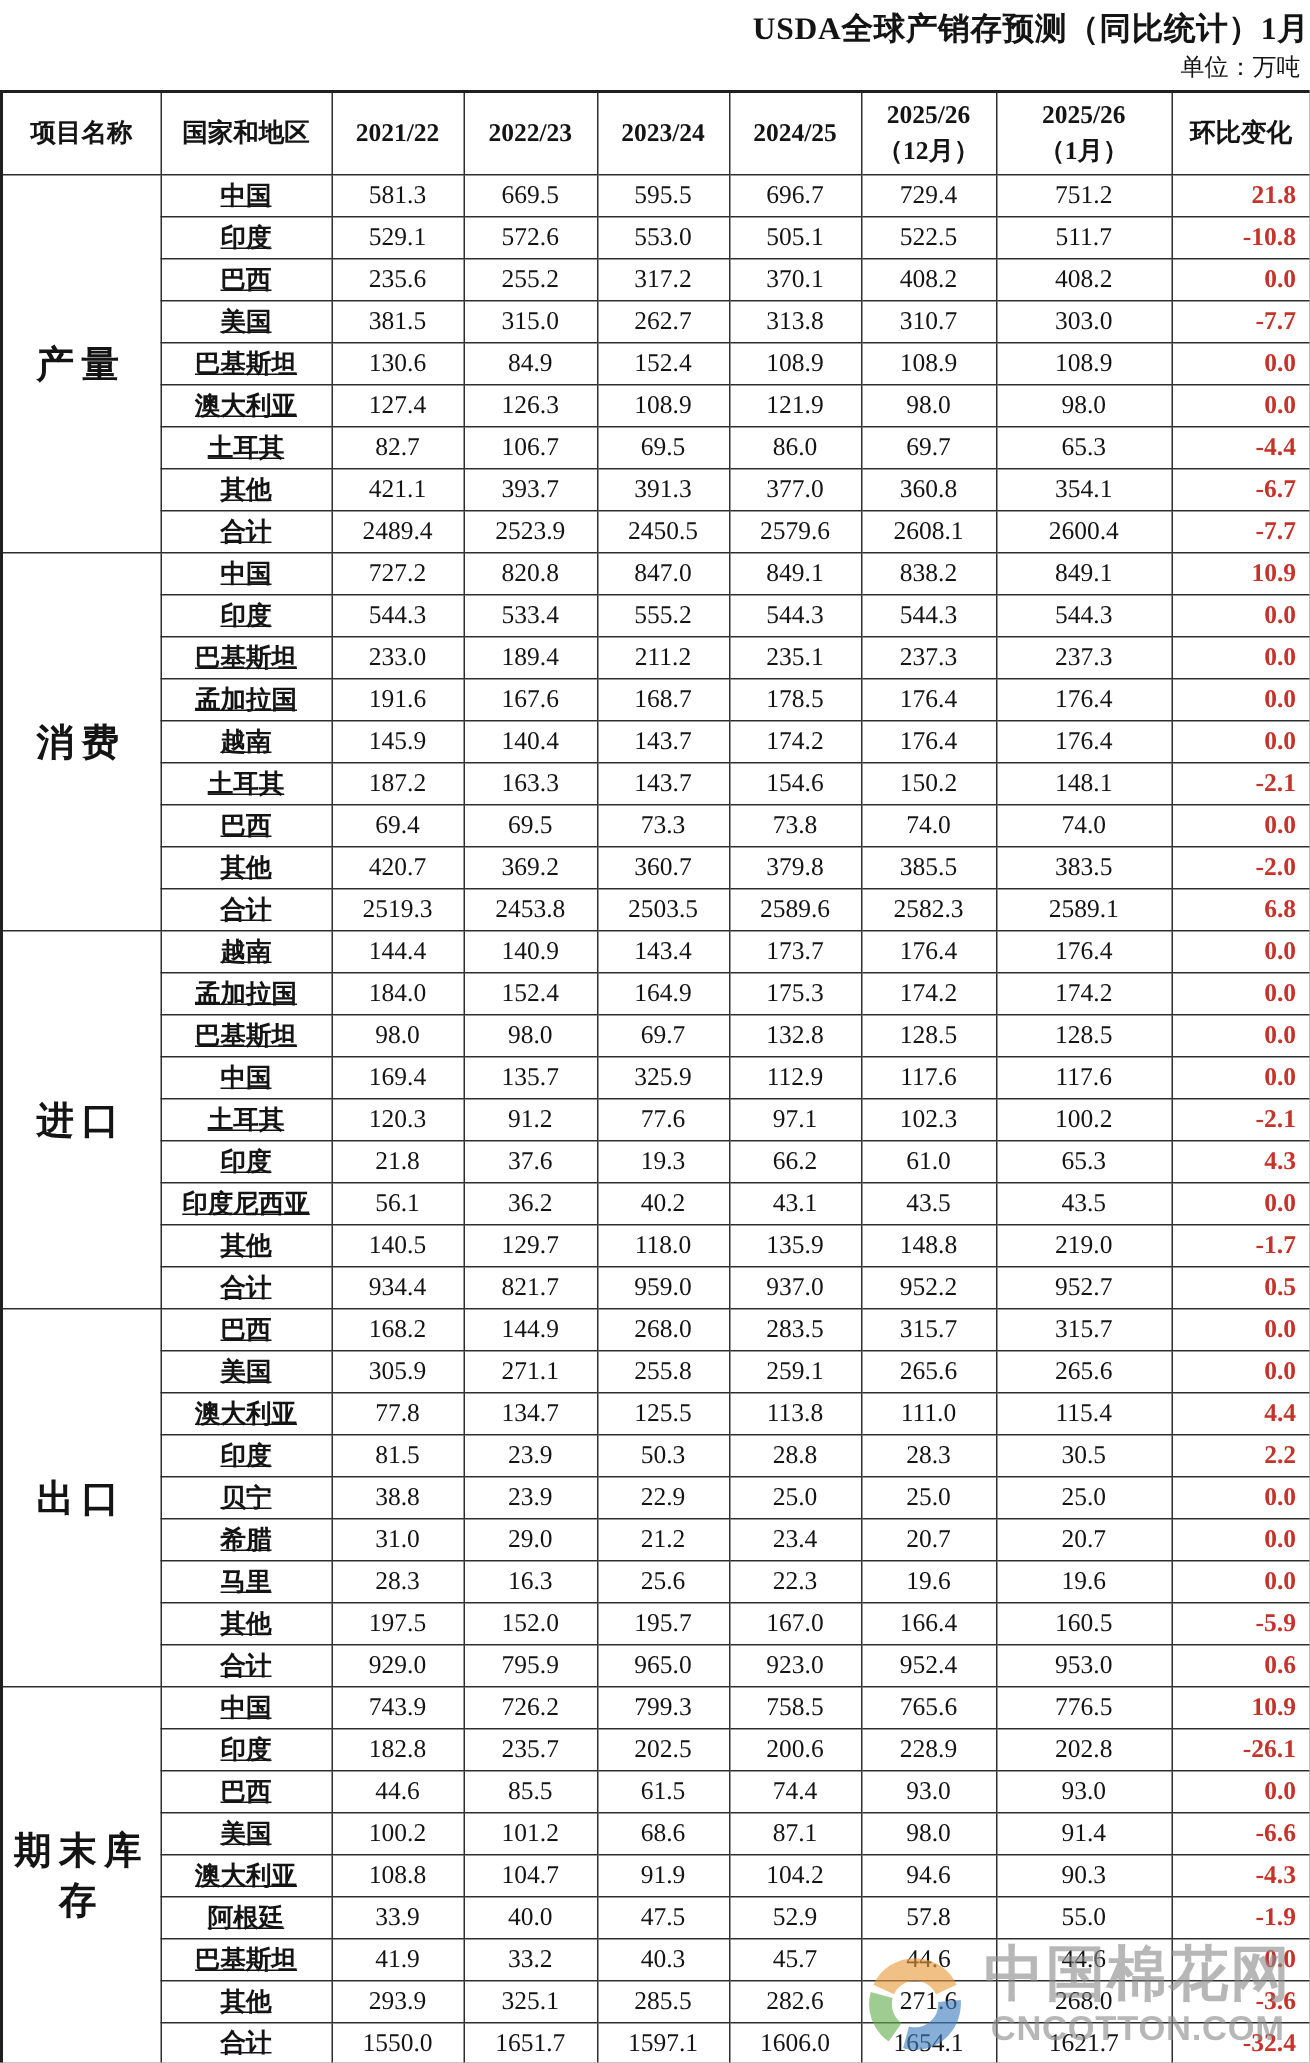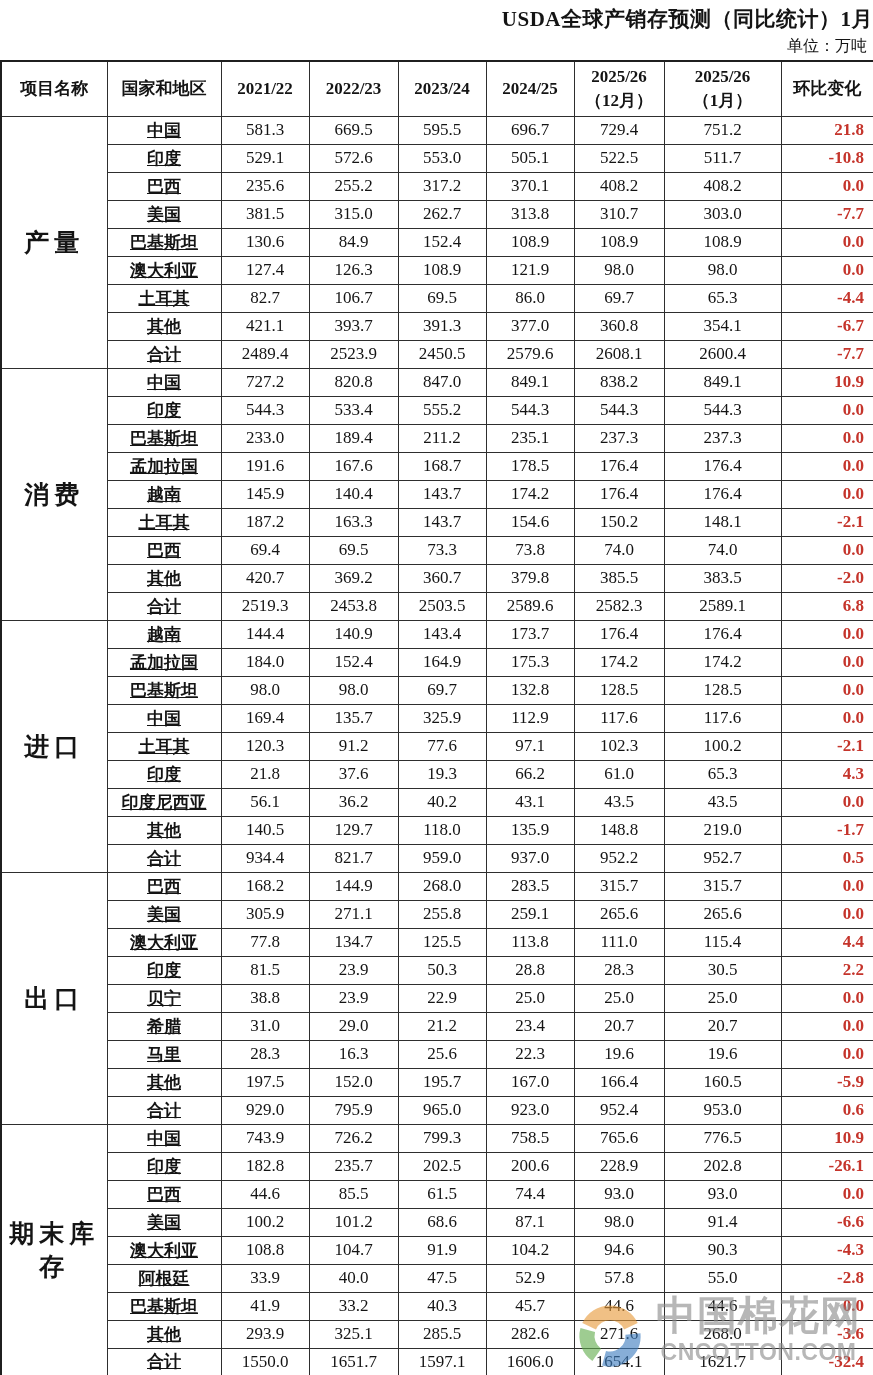--- a/index.html
+++ b/index.html
@@ -497,21 +497,21 @@
         <td class="change-cell">-4.3</td>
       </tr>
       <tr>
         <td class="region-cell">阿根廷</td>
         <td class="num-cell">33.9</td>
         <td class="num-cell">40.0</td>
         <td class="num-cell">47.5</td>
         <td class="num-cell">52.9</td>
         <td class="num-cell">57.8</td>
         <td class="num-cell">55.0</td>
-        <td class="change-cell">-2.8</td>
+        <td class="change-cell">-1.9</td>
       </tr>
       <tr>
         <td class="region-cell">巴基斯坦</td>
         <td class="num-cell">41.9</td>
         <td class="num-cell">33.2</td>
         <td class="num-cell">40.3</td>
         <td class="num-cell">45.7</td>
         <td class="num-cell">44.6</td>
         <td class="num-cell">44.6</td>
         <td class="change-cell">0.0</td>

